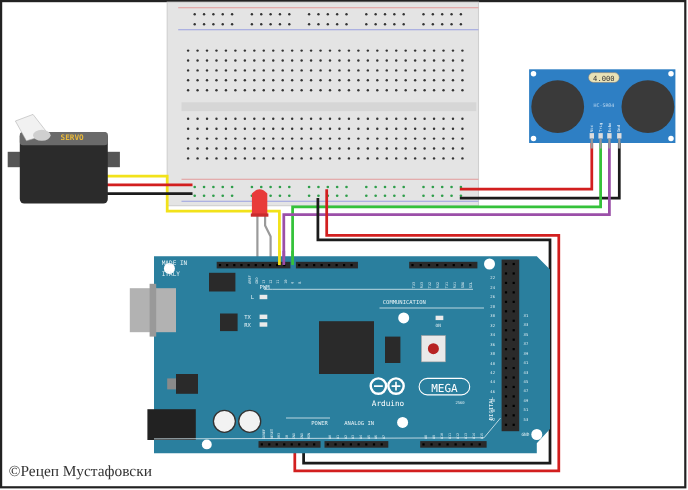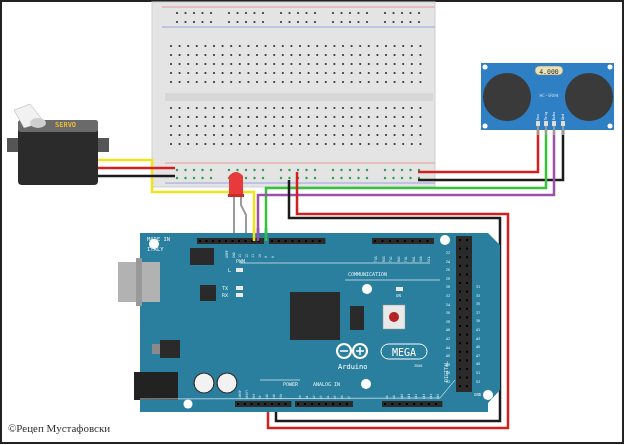--- a/index.html
+++ b/index.html
@@ -1,19 +1,19 @@
 <!DOCTYPE html>
 <html><head>
 <meta charset="utf-8">
 <style>
   html,body{margin:0;padding:0;background:#fff;}
   body{width:625px;height:445px;overflow:hidden;position:relative;font-family:"DejaVu Sans",sans-serif;}
   #frame{position:absolute;left:0;top:0;width:625px;height:445px;}
   svg text{font-family:"DejaVu Sans Mono",monospace;}
-  .credit{position:absolute;left:8px;top:422px;font-family:"Liberation Serif",serif;font-size:11px;color:#333;}
+  .credit{position:absolute;left:8px;top:422px;font-family:"Liberation Serif",serif;font-size:14px;color:#333;}
 </style>
 </head>
 <body>
 
 <svg id="frame" viewBox="0 0 625 445" width="625" height="445" xmlns="http://www.w3.org/2000/svg">
 
   <rect x="1" y="1" width="622" height="442" fill="#ffffff" stroke="#222" stroke-width="2"></rect>
 
   <g>
     <rect x="152" y="2" width="283" height="185" fill="#e4e4e4" stroke="#cfcfcf"></rect>

